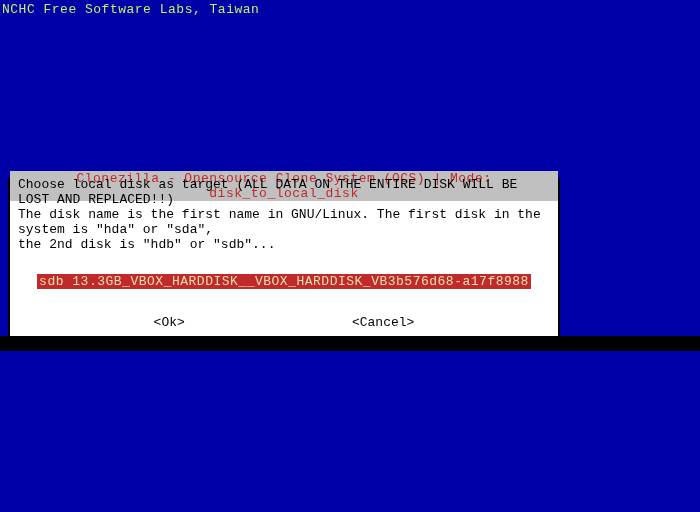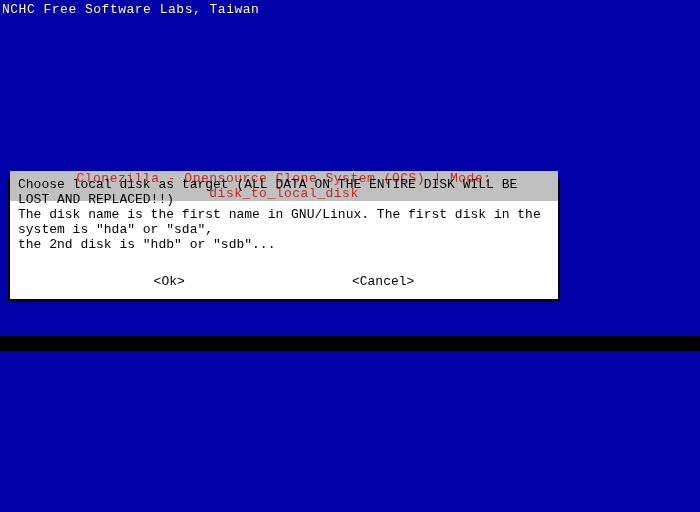--- a/index.html
+++ b/index.html
@@ -7,21 +7,21 @@
     width: 700px;
     height: 512px;
     background: #0000a8;
     font-family: "Courier New", monospace;
     font-size: 13px;
     color: #b8b8b8;
     overflow: hidden;
     position: relative;
   }
   .header {
-    color: #fef9c3;
+    color: #bef264;
     padding: 2px 2px;
     font-size: 13px;
     letter-spacing: 0.5px;
   }
   .dialog {
     position: absolute;
     left: 8px;
     top: 178px;
     width: 552px;
     background: #ffffff;
@@ -86,19 +86,22 @@
 
 <div class="dialog">
   <div class="dialog-title-wrap">
     <span class="dialog-title">Clonezilla - Opensource Clone System (OCS) | Mode: disk_to_local_disk</span>
   </div>
   <div class="dialog-body">
     <div>Choose local disk as target (ALL DATA ON THE ENTIRE DISK WILL BE LOST AND REPLACED!!)</div>
     <div>The disk name is the first name in GNU/Linux. The first disk in the system is "hda" or "sda",</div>
     <div>the 2nd disk is "hdb" or "sdb"...</div>
   </div>
+  <div class="sel-wrap">
+    <span class="selected">sdb 13.3GB_VBOX_HARDDISK__VBOX_HARDDISK_VB3b576d68-a17f8988</span>
+  </div>
   <div class="buttons">
     <span class="btn">&lt;Ok&gt;</span>
     <span class="btn">&lt;Cancel&gt;</span>
   </div>
 </div>
 
 <div class="blackbar"></div>
 
 </body></html>

